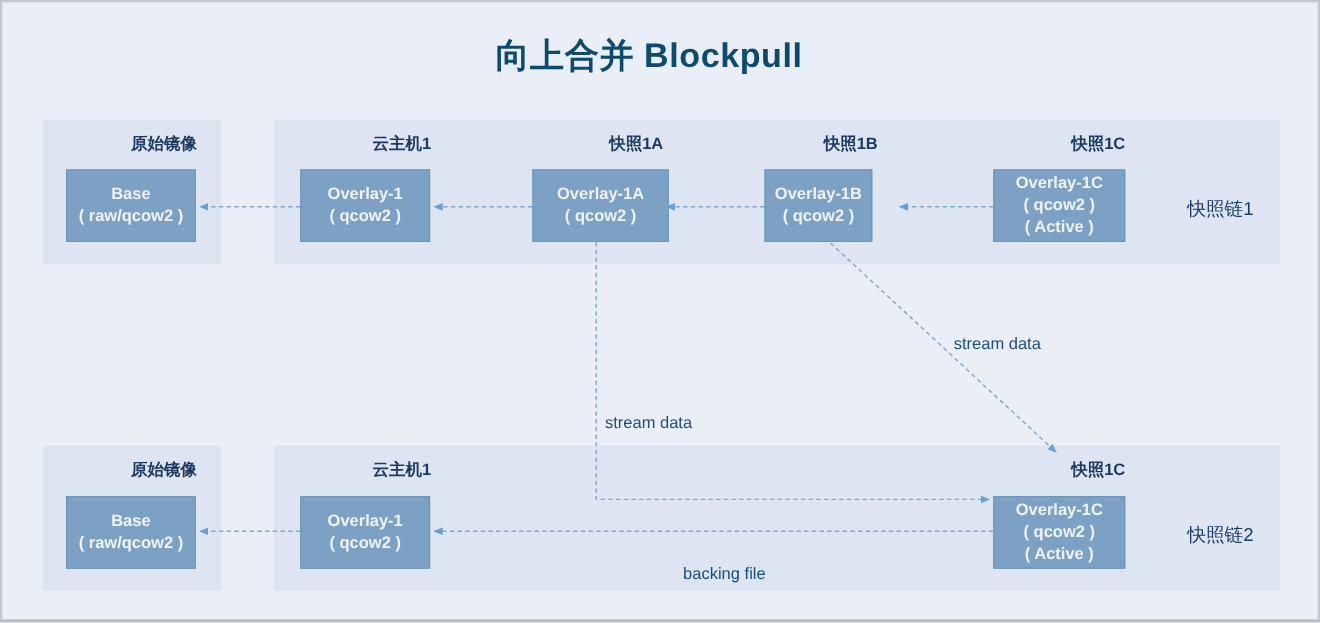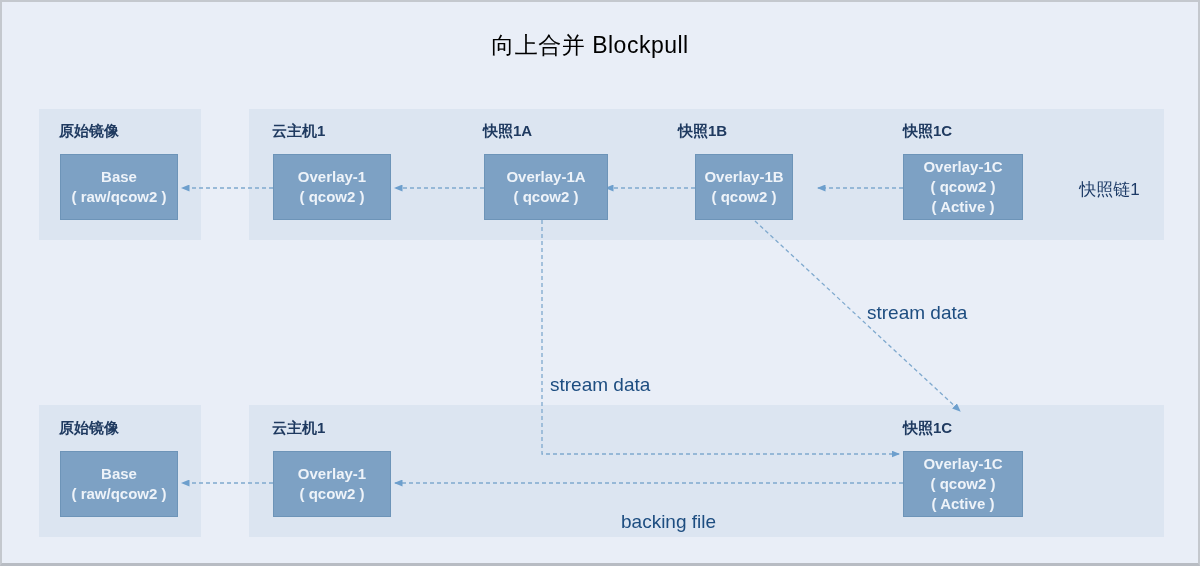--- a/index.html
+++ b/index.html
@@ -17,41 +17,41 @@
     border: 2px solid #c4c8ce;
     border-bottom: 3px solid #b8bcc3;
     overflow: hidden;
   }
   .title {
     position: absolute;
     left: 0;
     top: 28px;
     width: 1176px;
     text-align: center;
-    font-size: 23px;
-    font-weight: normal;
-    color: #000000;
+    font-size: 31px;
+    font-weight: bold;
+    color: #0c4a6e;
     letter-spacing: 0.5px;
   }
   .panel {
     position: absolute;
     background: #dce5f1;
     z-index: 0;
   }
   .connectors {
     position: absolute;
     left: 0;
     top: 0;
     z-index: 1;
   }
   .node-label {
     position: absolute;
     width: 120px;
     height: 20px;
-    text-align: left;
+    text-align: right;
     font-size: 15px;
     font-weight: bold;
     color: #1f3a60;
     z-index: 2;
     line-height: 20px;
     white-space: nowrap;
   }
   .node-box {
     position: absolute;
     height: 66px;
@@ -76,21 +76,21 @@
     width: 135px;
     text-align: center;
     font-size: 17px;
     font-weight: normal;
     color: #1c3a66;
     z-index: 2;
     white-space: nowrap;
   }
   .edge-label {
     position: absolute;
-    font-size: 19px;
+    font-size: 15px;
     line-height: 20px;
     color: #1d4d80;
     z-index: 2;
     white-space: nowrap;
   }
 </style>
 </head>
 <body>
 
 <div class="canvas">
@@ -159,18 +159,19 @@
   <div class="node-box" style="left:271px; top:449px; width:118px;">
     <div>Overlay-1</div>
     <div>( qcow2 )</div>
   </div>
   <div class="node-box" style="left:901px; top:449px; width:120px;">
     <div>Overlay-1C</div>
     <div>( qcow2 )</div>
     <div>( Active )</div>
   </div>
 
+  <div class="chain-label" style="left:1040px; top:473px;">快照链2</div>
 
   <div class="edge-label" style="left:548px; top:373px;">stream data</div>
   <div class="edge-label" style="left:865px; top:301px;">stream data</div>
   <div class="edge-label" style="left:619px; top:510px;">backing file</div>
 
 </div>
 
 </body></html>

